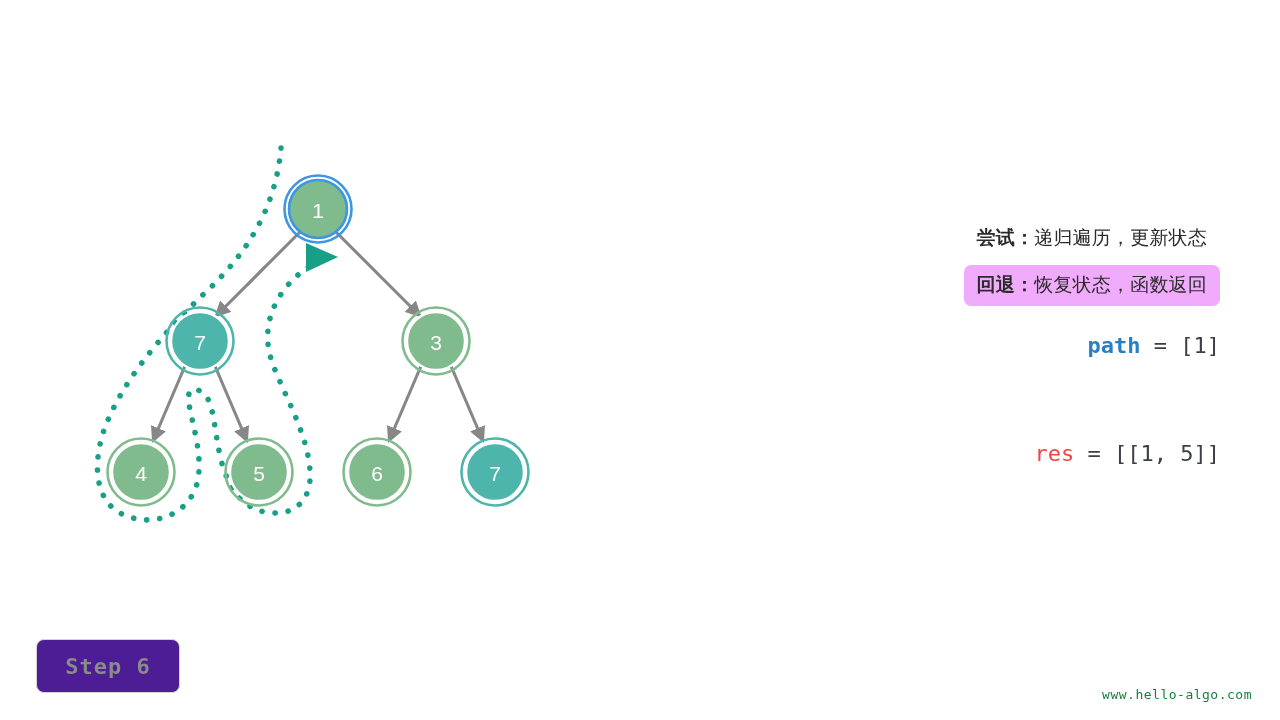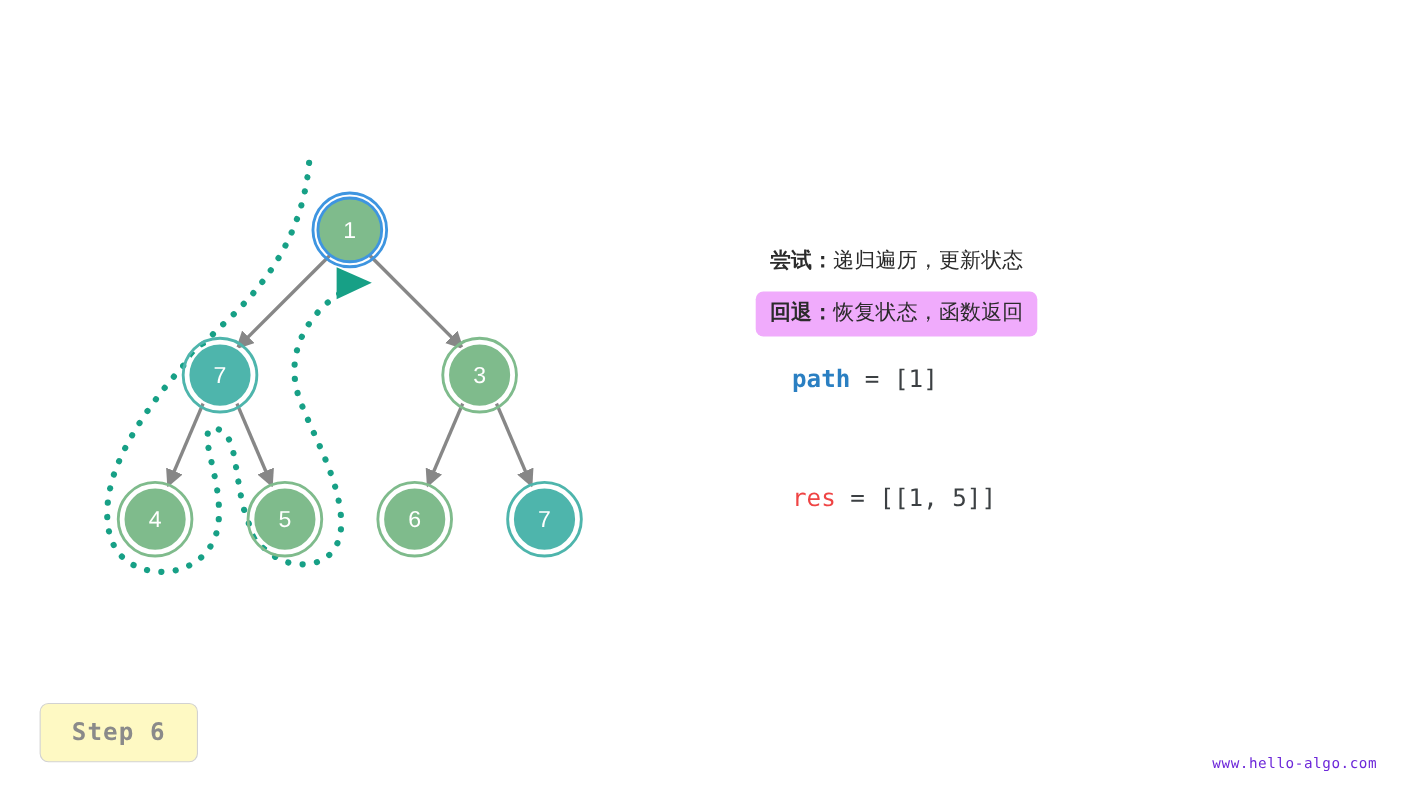--- a/index.html
+++ b/index.html
@@ -19,23 +19,24 @@
     position: absolute;
     left: 0;
     top: 0;
     width: 1280px;
     height: 720px;
   }
 
   
   .panel {
     position: absolute;
-    left: 700px;
+    left: 680px;
     top: 218px;
     width: 540px;
+    text-align: right;
   }
 
   .desc-line {
     font-family: "Liberation Sans", "DejaVu Sans", sans-serif;
     font-size: 19px;
     color: #2b2b2b;
     line-height: 1.55;
     white-space: nowrap;
     padding: 5px 13px 6px 13px;
     margin-left: -13px;
@@ -73,39 +74,39 @@
   
   .step-badge {
     position: absolute;
     left: 36px;
     top: 639px;
     width: 144px;
     height: 54px;
     box-sizing: border-box;
     border: 1px solid #d2d2d2;
     border-radius: 8px;
-    background: #fef9c3;
+    background: #4c1d95;
     display: flex;
     align-items: center;
     justify-content: center;
     font-family: "DejaVu Sans Mono", "Liberation Mono", monospace;
     font-size: 22px;
     font-weight: bold;
     color: #8a8a8a;
     letter-spacing: 1px;
   }
 
   
   .watermark {
     position: absolute;
     right: 28px;
     bottom: 18px;
     font-family: "DejaVu Sans Mono", "Liberation Mono", monospace;
     font-size: 13px;
-    color: #6d28d9;
+    color: #15803d;
     letter-spacing: 0.5px;
   }
 
   .node-label {
     font-family: "Liberation Sans", "DejaVu Sans", sans-serif;
     font-size: 21px;
     fill: #ffffff;
     text-anchor: middle;
     dominant-baseline: central;
   }

